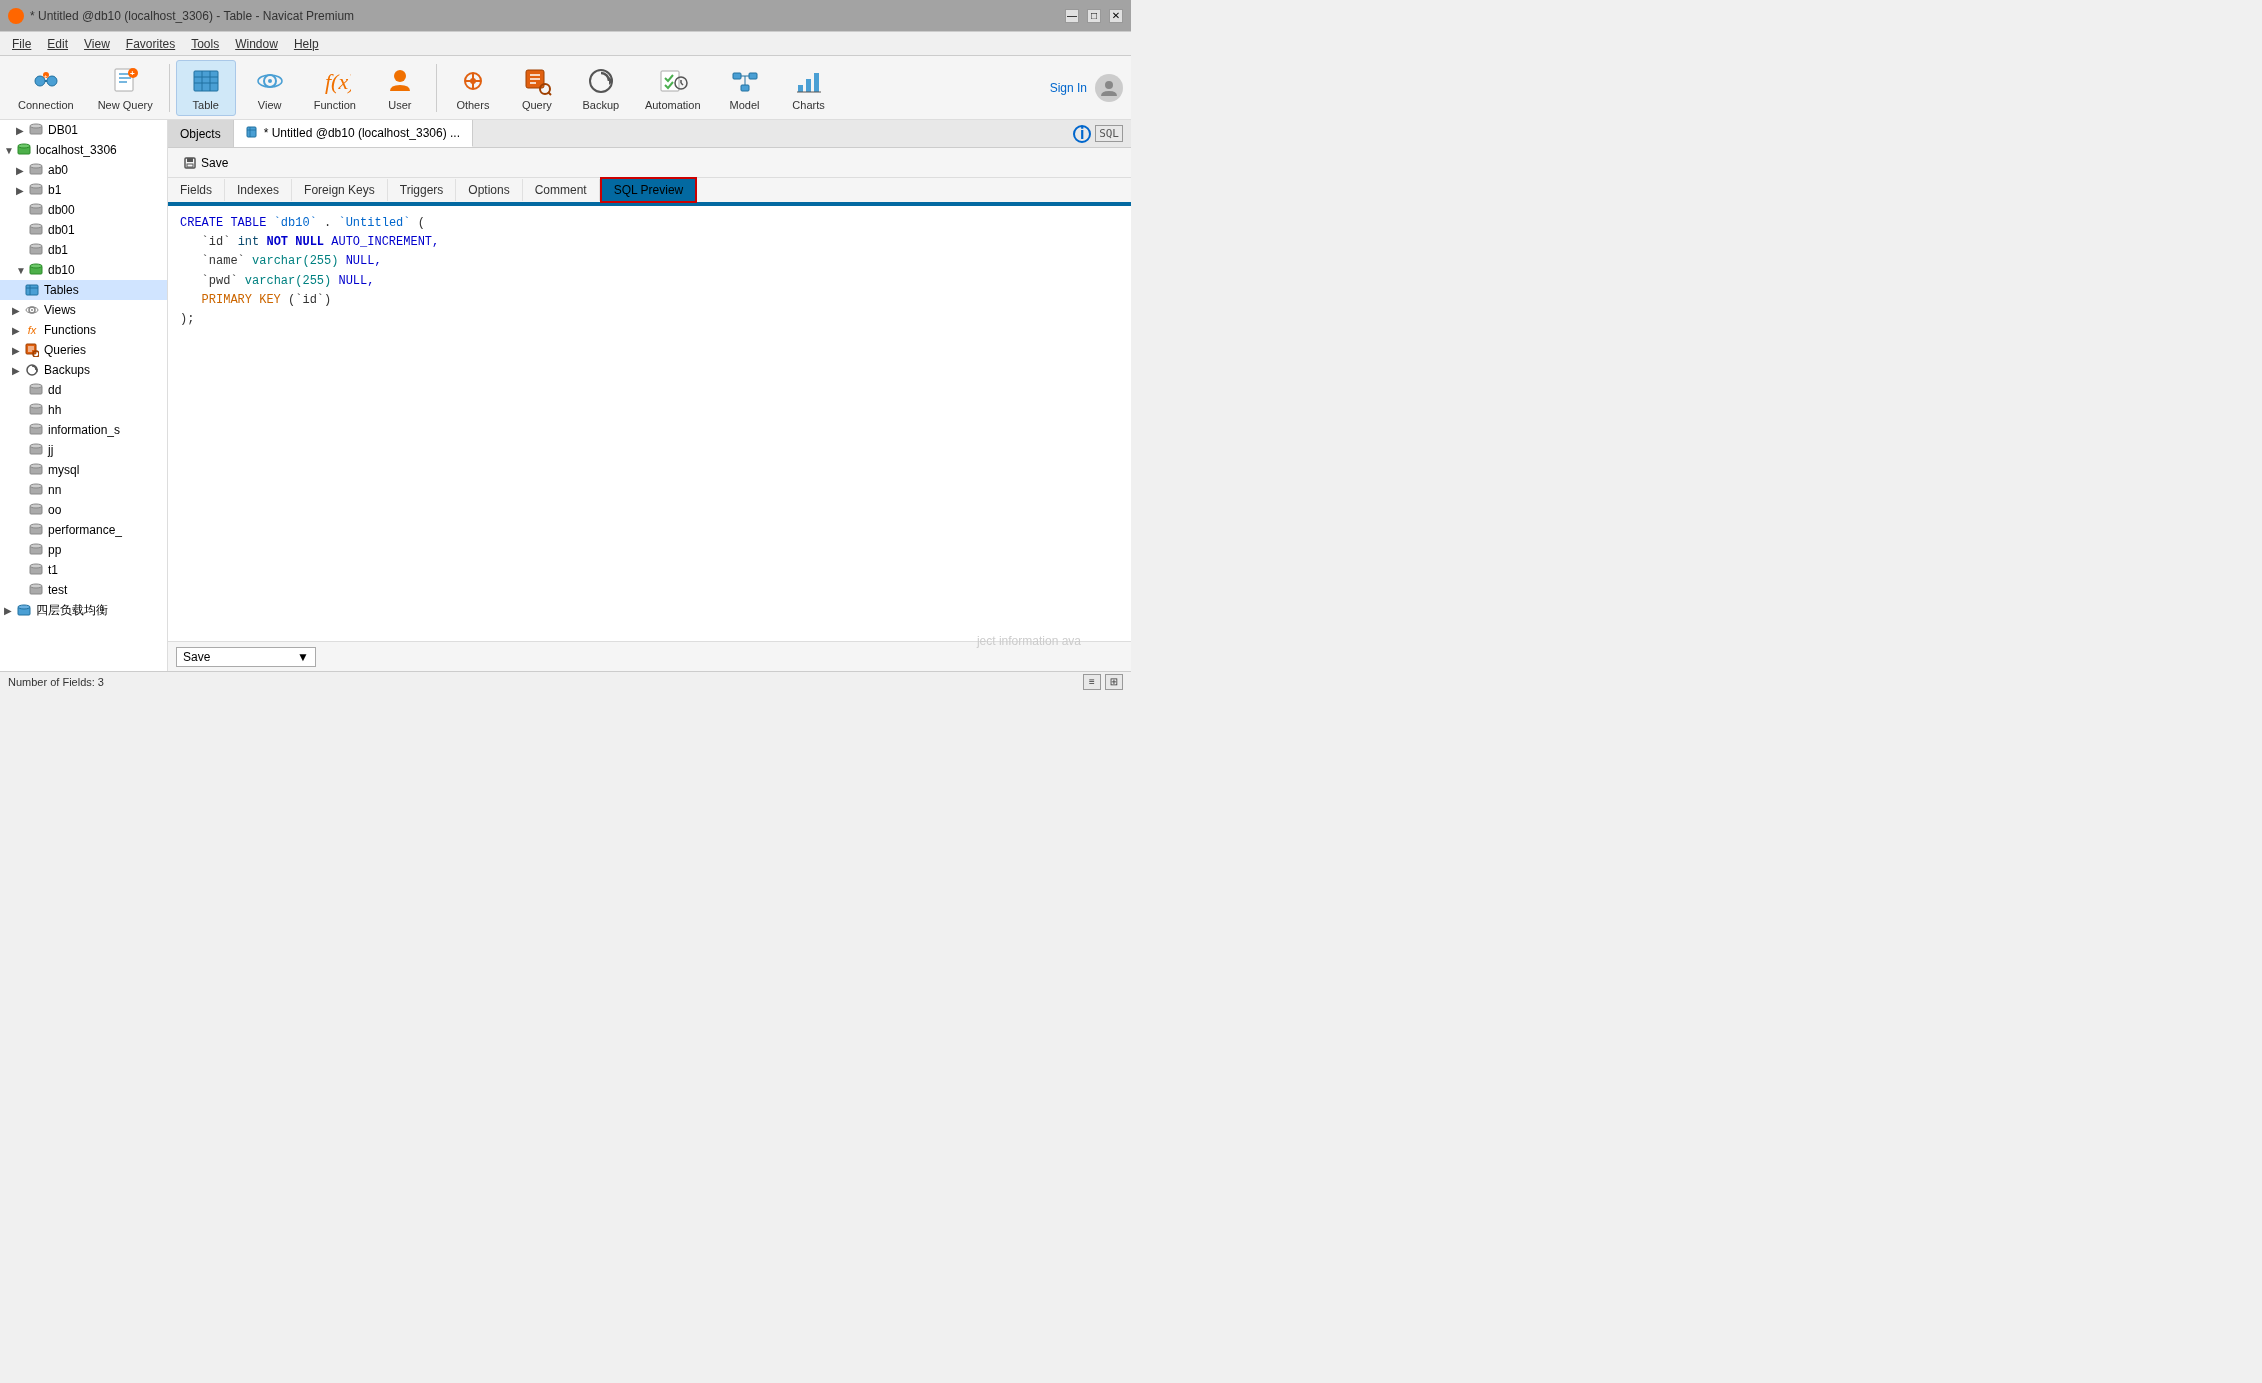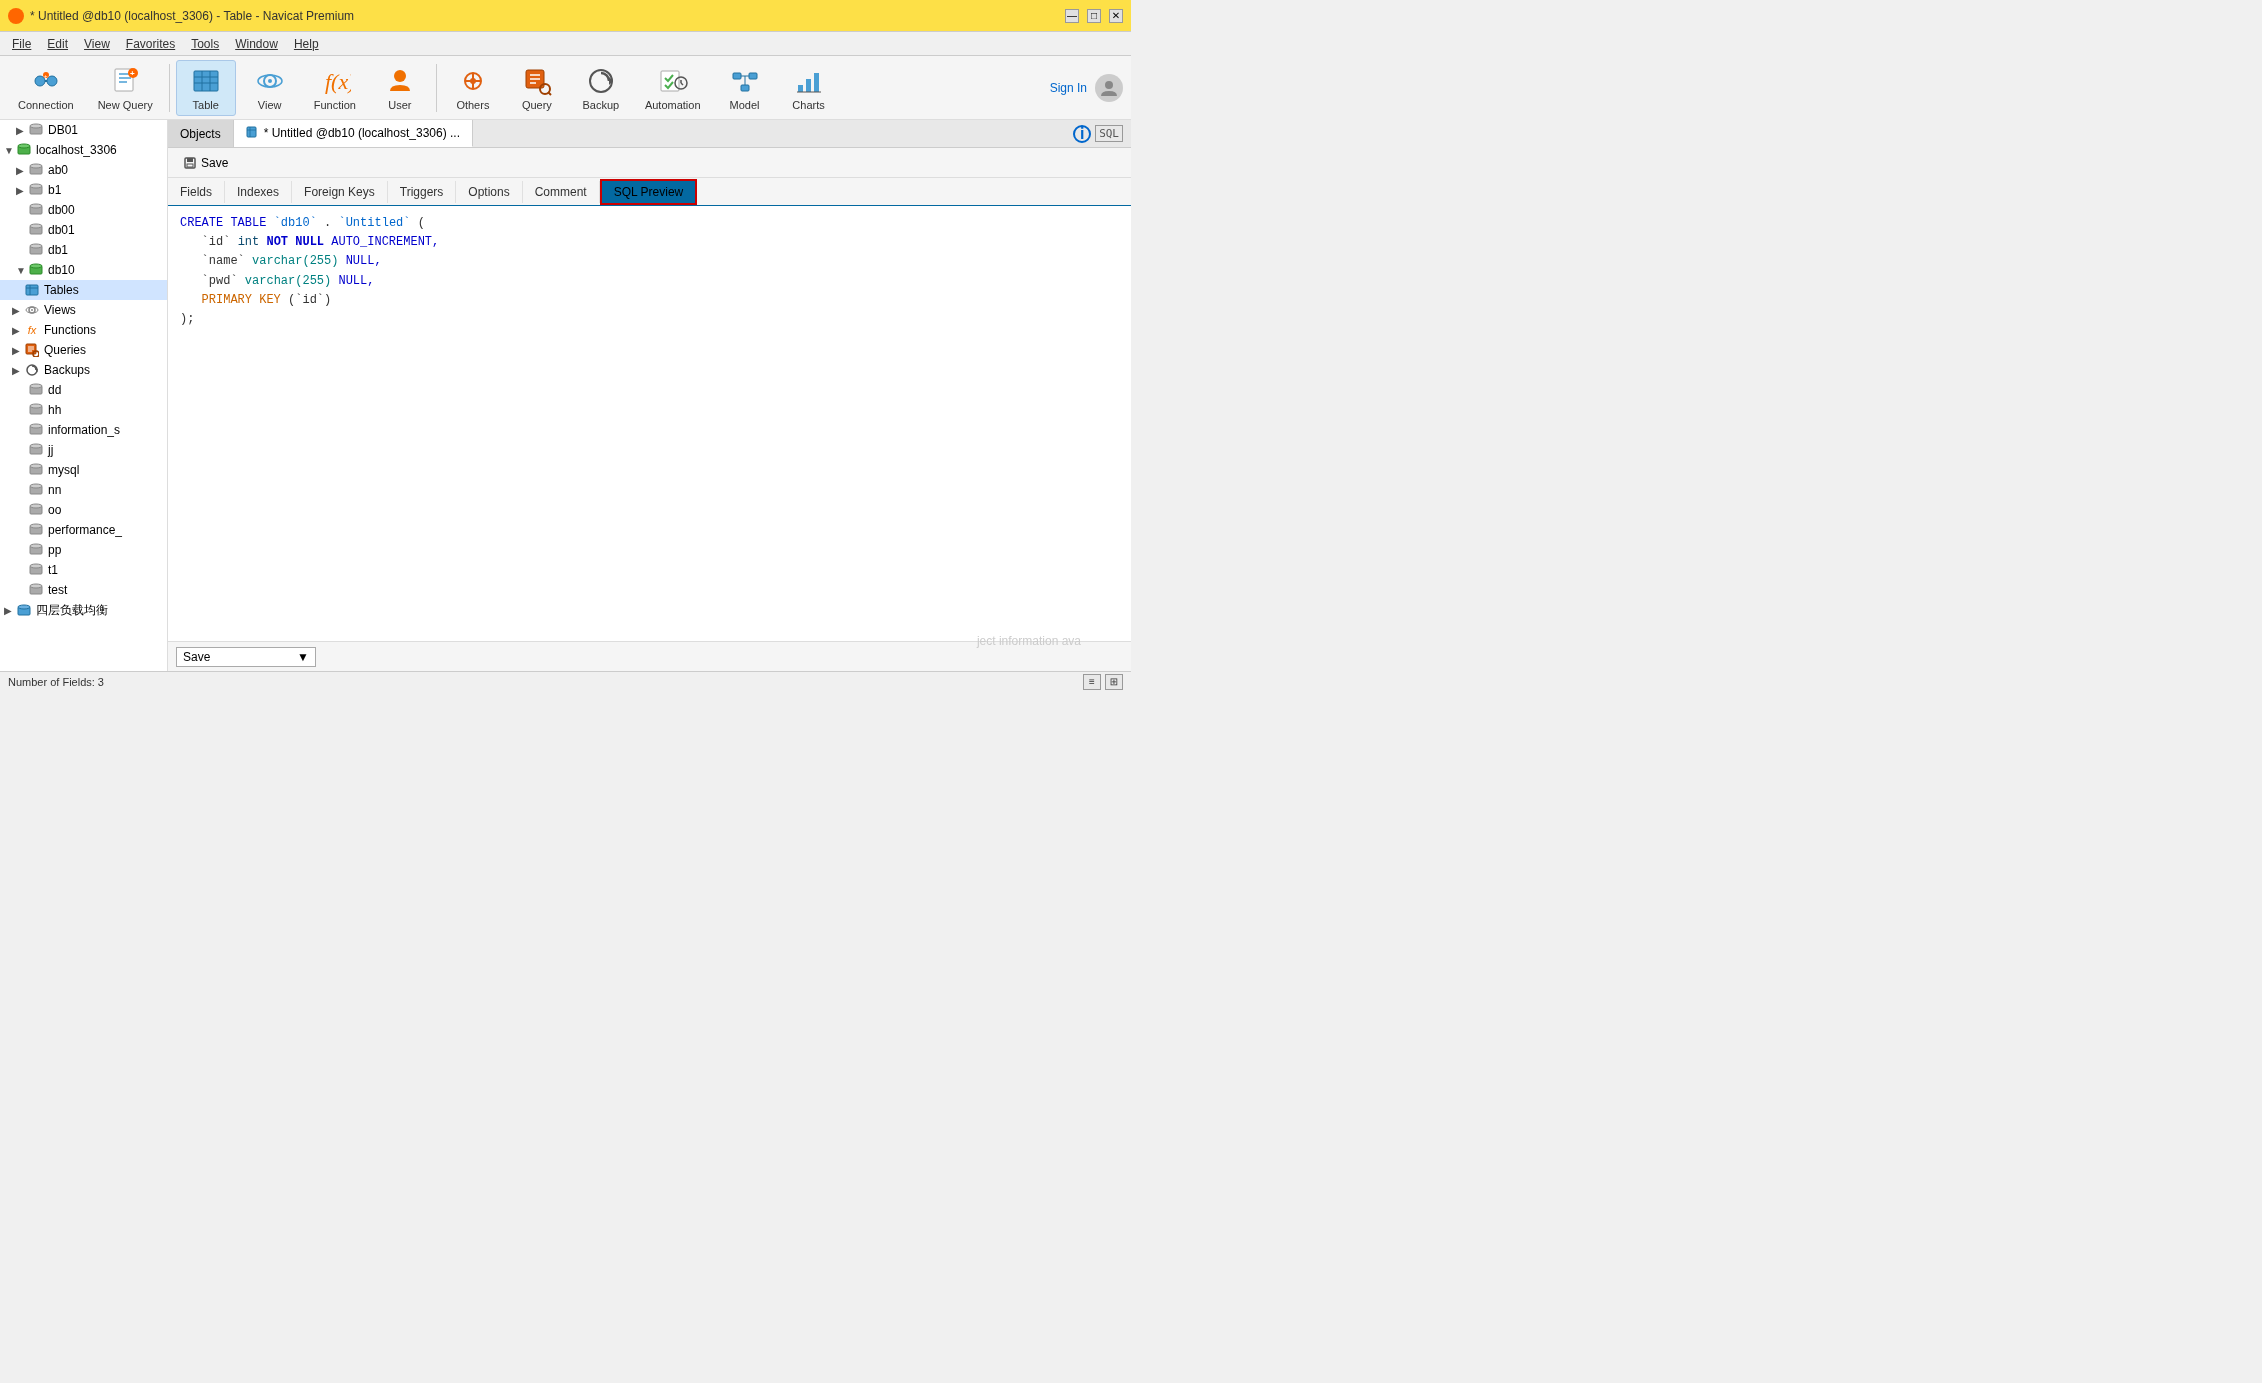--- a/index.html
+++ b/index.html
@@ -1,20 +1,20 @@
 <!DOCTYPE html>
 <html><head>
   <meta charset="utf-8">
   <style>
     * { margin: 0; padding: 0; box-sizing: border-box; }
     body { font-family: 'Segoe UI', Arial, sans-serif; font-size: 12px; background: #f0f0f0; width: 1131px; height: 691px; overflow: hidden; }
 
     
     .title-bar {
-      background: #fde047;
+      background: #a3a3a3;
       height: 32px;
       display: flex;
       align-items: center;
       justify-content: space-between;
       padding: 8px 8px;
       border-bottom: 1px solid #ccc;
     }
     .title-bar-left {
       display: flex;
       align-items: center;
@@ -216,21 +216,21 @@
       cursor: pointer;
       padding: 2px 6px;
       border: 1px solid transparent;
       border-radius: 2px;
     }
 
     
     .sub-tabs {
       display: flex;
       align-items: center;
-      border-bottom: 1px solid #0369a1;
+      border-bottom: 4px solid #0369a1;
       background: #f5f5f5;
       height: 28px;
     }
     .sub-tab {
       padding: 4px 12px;
       font-size: 12px;
       cursor: pointer;
       border-right: 1px solid #e0e0e0;
       color: #333;
     }

